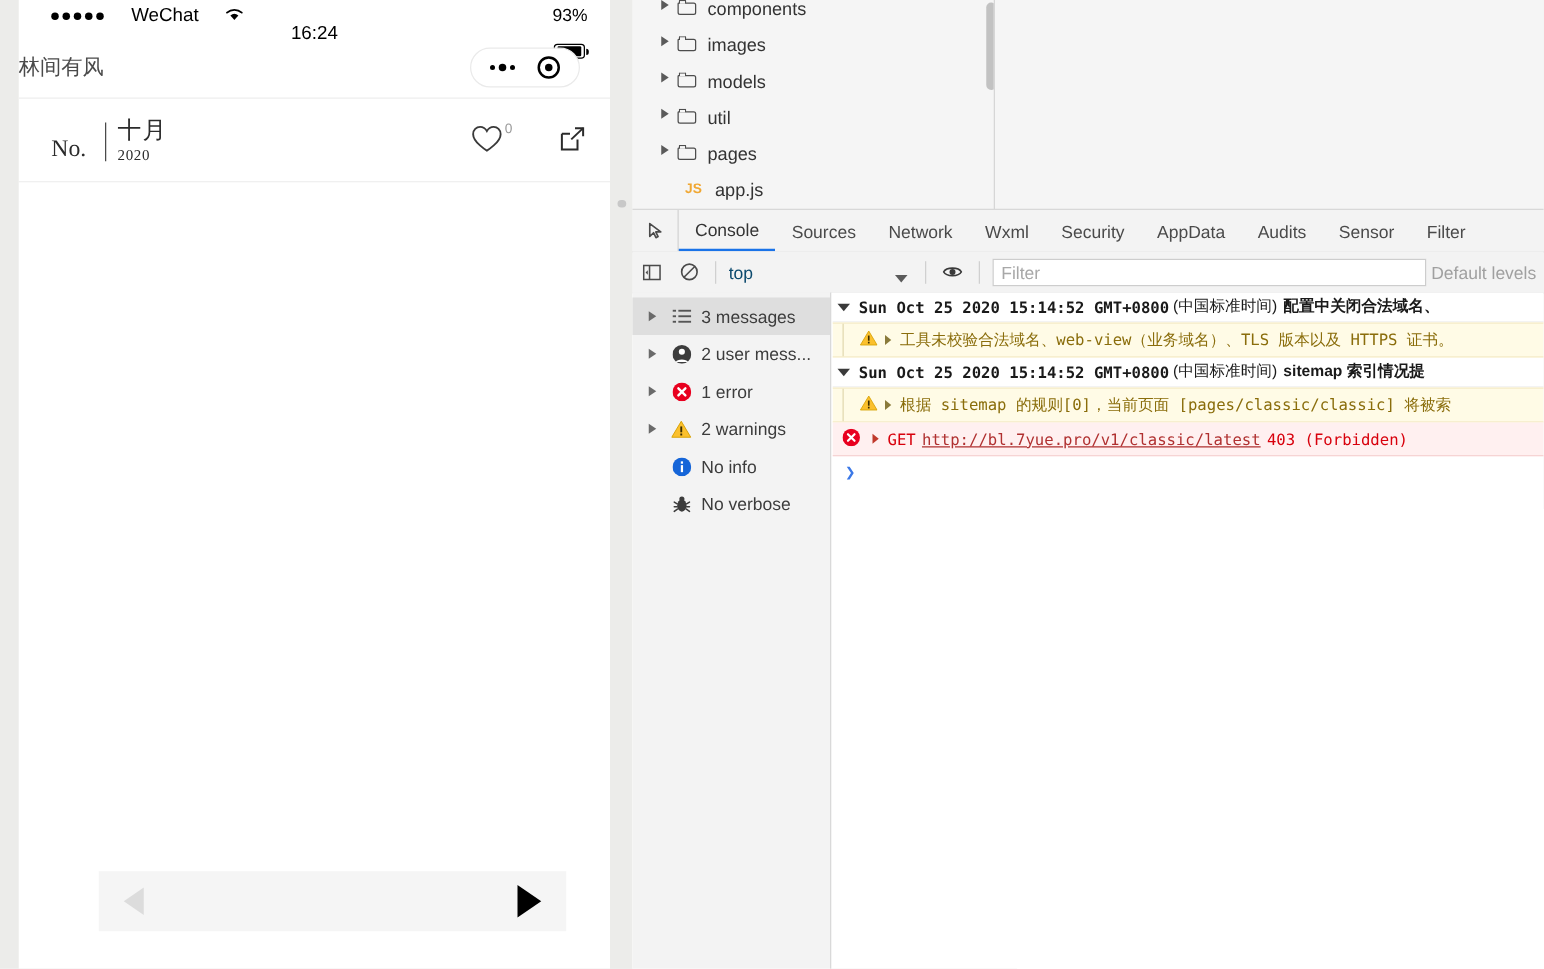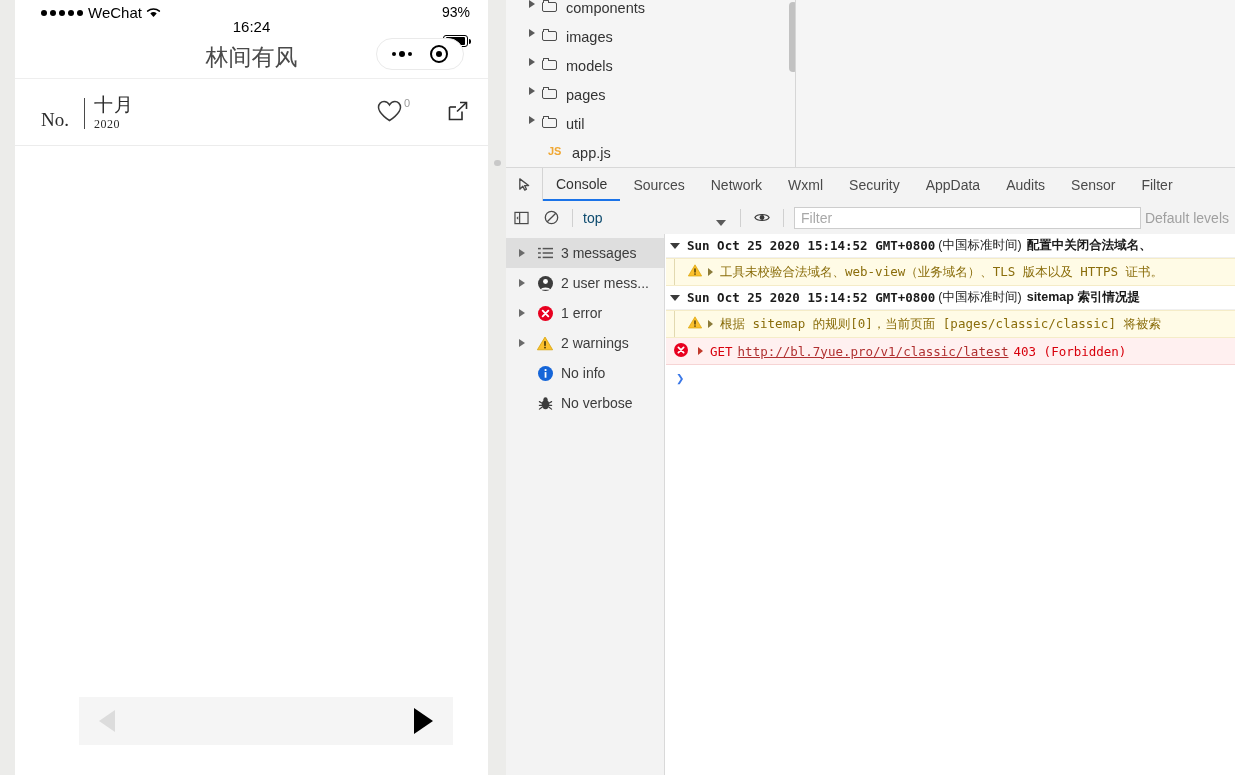--- a/index.html
+++ b/index.html
@@ -54,21 +54,21 @@
   .status-bar {
     position: relative;
     height: 28px;
     width: 100%;
   }
   .sb-left {
     position: absolute;
     left: 26px; top: 4px;
     display: flex;
     align-items: center;
-    gap: 3px;
+    gap: 20px;
     font-size: 15px;
     color: #000;
     letter-spacing: 0px;
   }
   .sb-dots {
     display: inline-flex;
     gap: 3px;
     align-items: center;
     margin-right: 2px;
   }
@@ -121,22 +121,21 @@
 
   
   .nav-bar {
     position: relative;
     height: 50px;
     border-bottom: 1px solid #eeeeee;
   }
   .nav-title {
     position: absolute;
     left: 0; right: 0; top: 14px;
-    text-align: center;
-    font-size: 23px;
+    font-size: 17px;
     color: #4a4a4a;
     font-family: "Liberation Sans", "DejaVu Sans", sans-serif;
   }
   .capsule {
     position: absolute;
     right: 24px; top: 10px;
     width: 88px; height: 32px;
     border: 1px solid #eaeaea;
     border-radius: 17px;
     background: #fff;
@@ -693,28 +692,28 @@
             <i></i>
           </span>
         <span class="folder-ico"></span>
         <span>models</span>
       </div>
       <div class="tree-row">
         <span class="tw">
             <i></i>
           </span>
         <span class="folder-ico"></span>
-        <span>pages</span>
+        <span>util</span>
       </div>
       <div class="tree-row">
         <span class="tw">
             <i></i>
           </span>
         <span class="folder-ico"></span>
-        <span>util</span>
+        <span>pages</span>
       </div>
       <div class="tree-row file">
         <span class="js-ico">JS</span>
         <span>app.js</span>
       </div>
       <div class="tree-scrollbar"></div>
     </div>
     <div class="tree-vdiv"></div>
     <div class="tree-bottom-line"></div>
 

